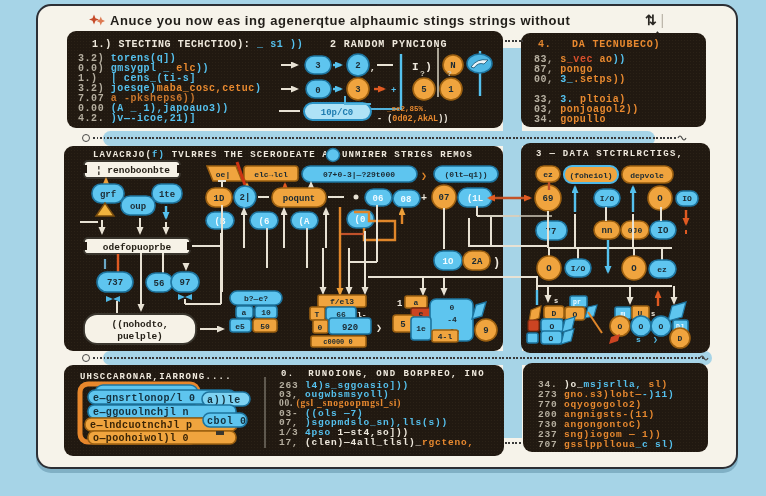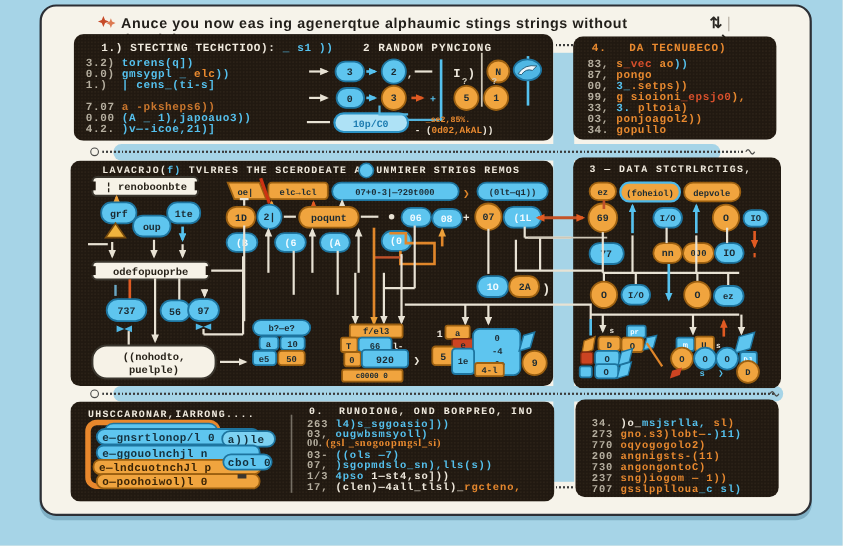--- a/index.html
+++ b/index.html
@@ -35,29 +35,29 @@
   <div class="panel" style="left:523px;top:363px;width:185px;height:89px;"></div>
 
   <div class="dots" style="left:505px;top:40px;width:18px;"></div>
   <div class="dots" style="left:505px;top:442px;width:16px;"></div>
 
   <div class="hdr" style="left:92px;top:39px;font-size:10px;letter-spacing:0.6px;">1.) STECTING TECHCTIOO):<span class="b"> _ s1 ))</span></div>
   <div class="hdr" style="left:330px;top:39px;font-size:10px;letter-spacing:0.9px;">2  RANDOM PYNCIONG</div>
   <div class="ln" style="left:78px;top:53px;text-align:center;"><span class="g">3.2)</span> <span class="b">torens(q])</span></div>
   <div class="ln" style="left:78px;top:63px;"><span class="g">0.0)</span> <span class="b">gmsygpl _ <span class="o">elc</span>))</span></div>
   <div class="ln" style="left:78px;top:73px;"><span class="g">1.)</span>&nbsp; <span class="b">| cens_(ti-s]</span></div>
+  <div class="ln" style="left:78px;top:83px;"><span class="g">3.2)</span> <span class="b">joesqe)</span><span class="o">maba_cosc,cetuc</span><span class="b">)</span></div>
   <div class="ln" style="left:78px;top:93px;"><span class="g">7.07</span> <span class="d">a -pksheps6))</span></div>
   <div class="ln" style="left:78px;top:103px;"><span class="g">0.00</span> <span class="b">(A _ 1),japoauo3))</span></div>
   <div class="ln" style="left:78px;top:113px;"><span class="g">4.2.</span> <span class="b">)v—-icoe,21)]</span></div>
 
   <div class="hdr" style="left:538px;top:39px;font-size:10px;letter-spacing:0.8px;color:#e8892f;">4.&nbsp;&nbsp;&nbsp;DA TECNUBECO)</div>
   <div class="ln" style="left:534px;top:54px;"><span class="g">83,</span> <span class="o">s</span><span class="r">_vec</span> <span class="o">ao</span><span class="b">))</span></div>
   <div class="ln" style="left:534px;top:64px;"><span class="g">87,</span> <span class="o">pongo</span></div>
   <div class="ln" style="left:534px;top:74px;"><span class="g">00,</span> <span class="b">3_</span><span class="o">.setps))</span></div>
-  <div class="ln" style="left:534px;top:84px;"><span class="g">99,</span> <span class="o">g sioioni</span><span class="r">_epsjo0</span><span class="o">),</span></div>
   <div class="ln" style="left:534px;top:94px;"><span class="g">33,</span> <span class="b">3.</span> <span class="o">pltoia)</span></div>
   <div class="ln" style="left:534px;top:104px;"><span class="g">03,</span> <span class="o">ponjoagol2))</span></div>
   <div class="ln" style="left:534px;top:114px;"><span class="g">34.</span> <span class="o">gopullo</span></div>
 
   <div class="hdr" style="left:93px;top:150px;font-size:9px;letter-spacing:1.15px;">LAVACRJO(<span class="b">f)</span> TVLRRES THE SCERODEATE AL●UNMIRER STRIGS REMOS</div>
 
   <div class="hdr" style="left:536px;top:149px;font-size:9px;letter-spacing:1.3px;">3 — DATA STCTRLRCTIGS,</div>
 
   <div class="hdr" style="left:80px;top:372px;font-size:9px;letter-spacing:1.2px;">UHSCCARONAR,IARRONG....</div>
   <div class="hdr" style="left:281px;top:369px;font-size:9px;letter-spacing:1.4px;">0.&nbsp;&nbsp;RUNOIONG, OND BORPREO, INO</div>

